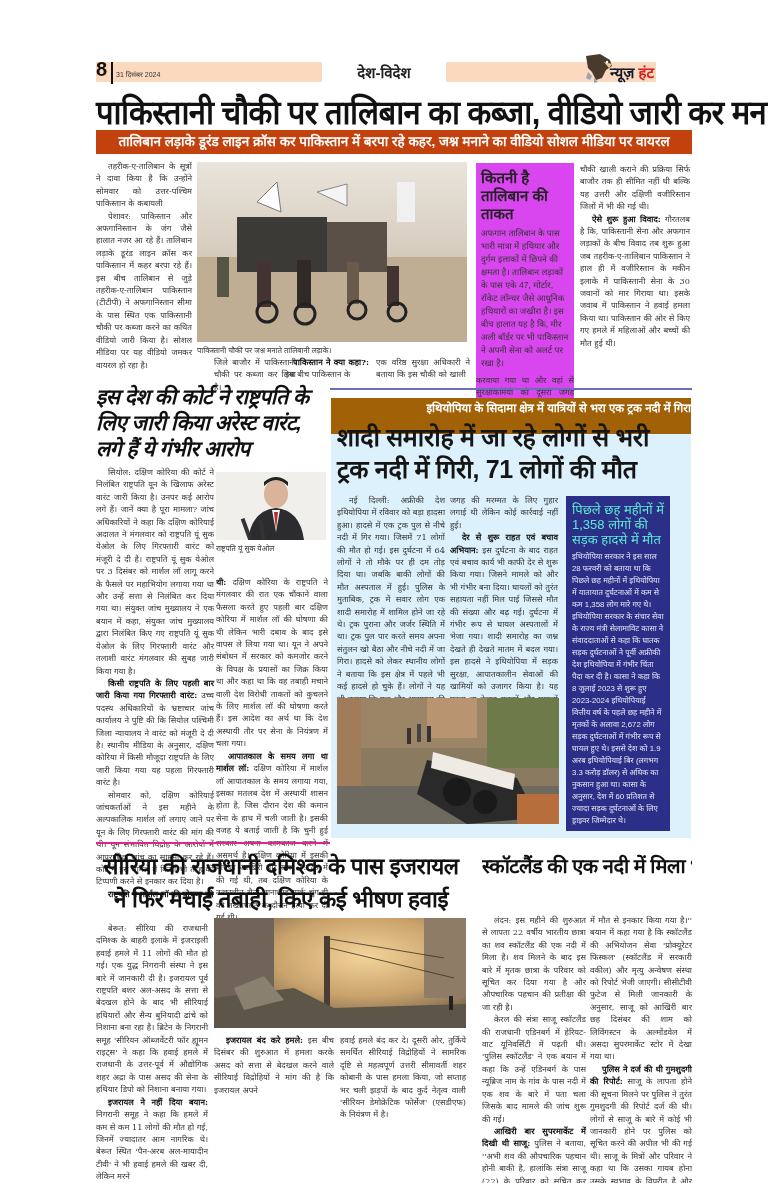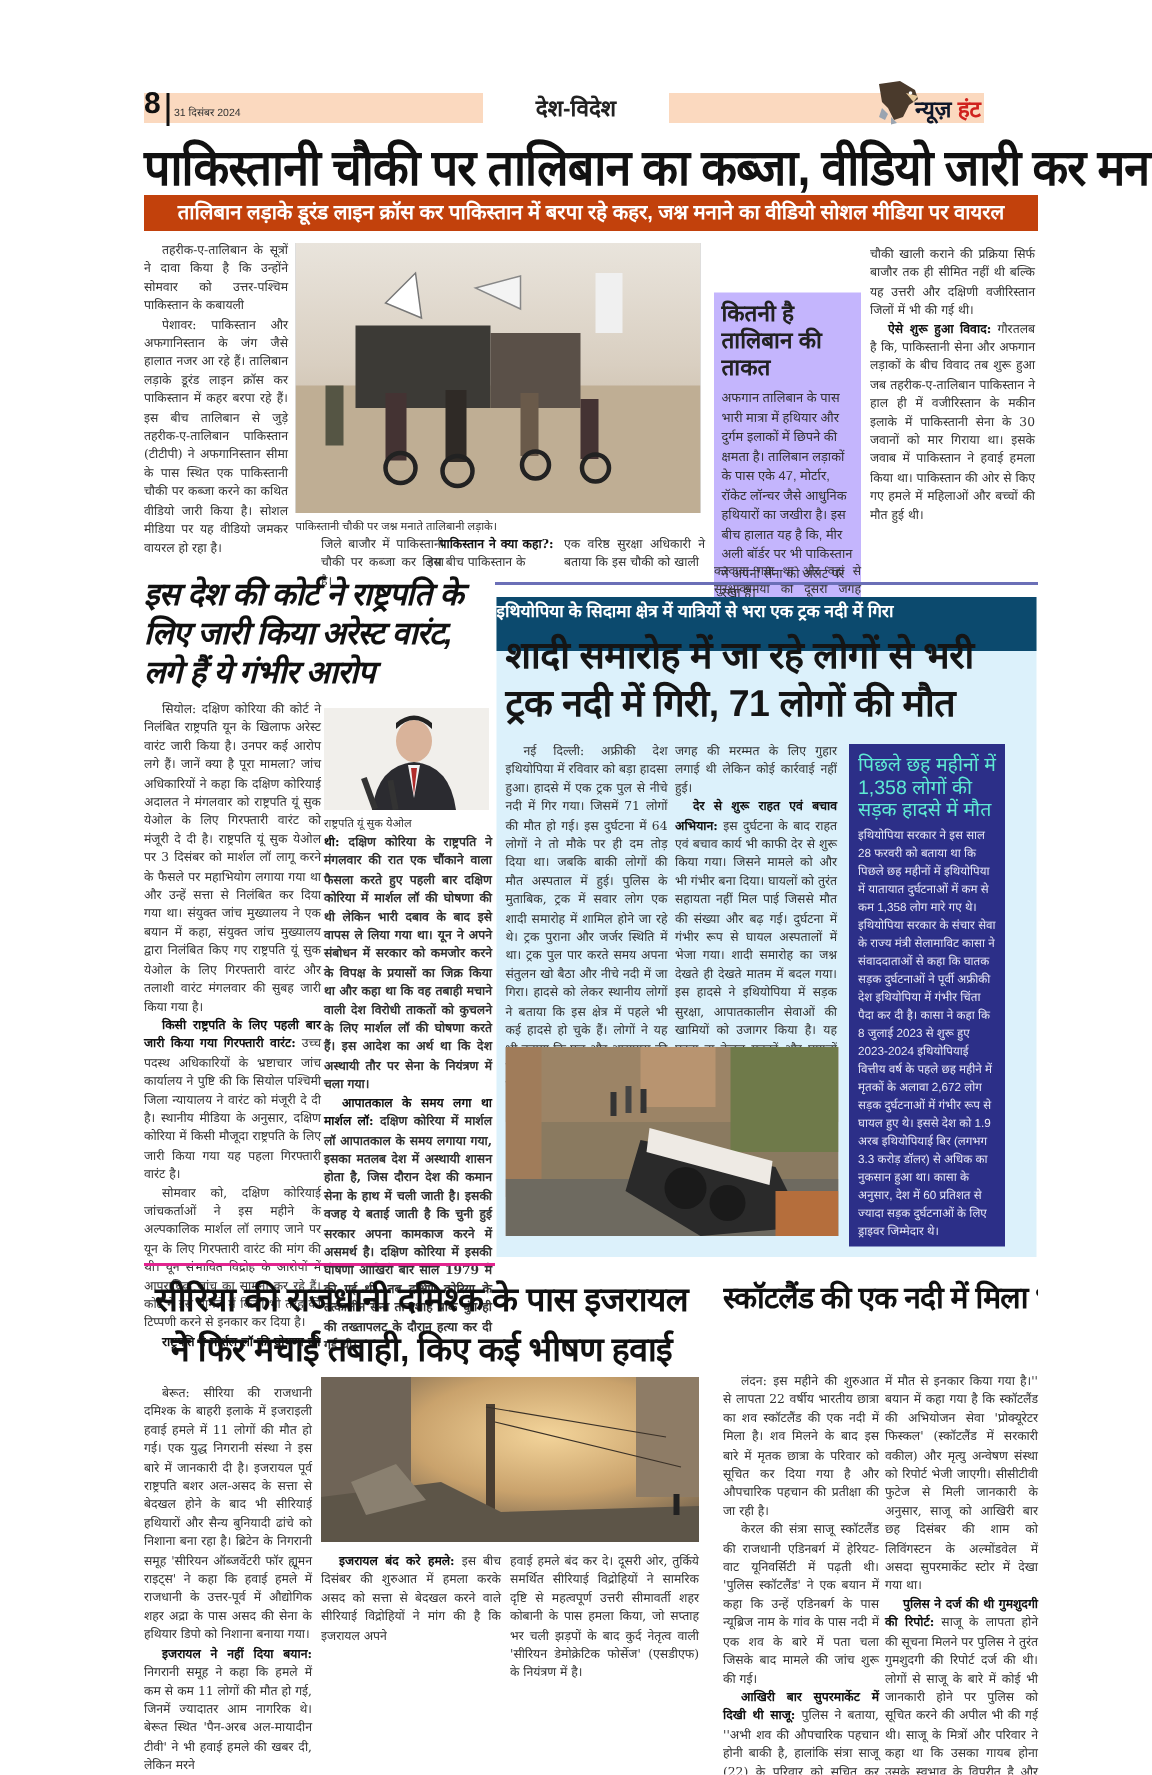--- a/index.html
+++ b/index.html
@@ -21,31 +21,31 @@
   .main-title { left: 96px; top: 88px; width: 596px; font: bold 31px "Liberation Sans", sans-serif; letter-spacing: -0.6px; color: #111; white-space: nowrap; transform: scaleY(1.08); transform-origin: left top; }
   .blue-bar { left: 96px; top: 130px; width: 596px; height: 24px; background: #c2410c; color: #fff; font: bold 13.5px "Liberation Sans", sans-serif; line-height: 24px; text-align: center; white-space: nowrap; overflow: hidden; }
 
   .col-text { font-size: 8.2px; line-height: 12.4px; color: #333; text-align: justify; }
   .col-text p { text-indent: 12px; }
   .col-text b { color: #111; }
 
   .photo { background: #bbb; overflow: hidden; }
   .caption { font: 7.5px "Liberation Sans", sans-serif; color: #333; }
 
-  .sidebar-orange { left: 476px; top: 163px; width: 98px; height: 268px; background: #c4b5fd; padding: 6px 5px; margin-top: 32px; }
+  .sidebar-orange { left: 476px; top: 163px; width: 98px; height: 268px; background: #d946ef; padding: 6px 5px; }
   .sidebar-orange h3 { font: bold 15px "Liberation Sans", sans-serif; line-height: 18px; color: #222; margin-bottom: 4px; }
   .sidebar-orange .body { font: 8.6px "Liberation Sans", sans-serif; line-height: 13px; color: #333; }
 
   .divider { height: 1.5px; background: #6b6fb7; }
   .pink-line { height: 2px; background: #e2248f; }
 
   .h2 { font: bold 21px "Liberation Sans", sans-serif; line-height: 26px; color: #111; letter-spacing: -0.5px; }
 
   .eth-wrap { left: 331px; top: 398px; width: 360px; height: 440px; background: #dcf1fb; }
-  .eth-kicker { left: 331px; top: 398px; width: 360px; height: 36px; background: #0c4a6e; color: #fff; font: bold 11.5px "Liberation Sans", sans-serif; line-height: 20px; text-align: left; white-space: nowrap; }
+  .eth-kicker { left: 331px; top: 398px; width: 360px; height: 36px; background: #a16207; color: #fff; font: bold 11.5px "Liberation Sans", sans-serif; line-height: 20px; text-align: right; white-space: nowrap; }
   .eth-title { left: 337px; top: 421px; width: 350px; font: bold 25px "Liberation Sans", sans-serif; line-height: 32px; color: #151515; letter-spacing: -0.3px; }
   .navy-box { left: 566px; top: 496px; width: 104px; height: 335px; background: #2c2f88; padding: 6px 6px; color: #fff; }
   .navy-box h4 { font: 13px "Liberation Sans", sans-serif; line-height: 15px; color: #5eead4; margin-bottom: 4px; }
   .navy-box .body { font: 7.8px "Liberation Sans", sans-serif; line-height: 12px; color: #e8e8f6; }
 
   .syria-title { left: 96px; top: 850px; width: 370px; font: bold 22.5px "Liberation Sans", sans-serif; line-height: 33px; text-align: center; color: #111; letter-spacing: -0.4px; }
   .scot-title { left: 482px; top: 850px; width: 210px; font: bold 20px "Liberation Sans", sans-serif; line-height: 33px; color: #111; letter-spacing: -0.5px; white-space: nowrap; overflow: hidden; }
 
   svg { display: block; }
 </style>
@@ -147,21 +147,21 @@
     <path d="M48 14 Q60 2 72 14 L72 10 Q60 0 48 10 Z" fill="#222"></path>
     <path d="M32 68 Q36 38 60 36 Q84 38 88 68 Z" fill="#2b2b30"></path>
     <path d="M56 38 L60 60 L64 38 Z" fill="#f4f4f4"></path>
     <path d="M58 40 L60 58 L62 40 Z" fill="#b02b2b"></path>
     <rect x="28" y="46" width="4" height="22" fill="#333" transform="rotate(-20 30 56)"></rect>
     <rect x="44" y="48" width="4" height="20" fill="#333" transform="rotate(-10 46 58)"></rect>
   </svg>
 </div>
 <div class="abs caption" style="left:216px; top:543px; width:110px;">राष्ट्रपति यूं सुक येओल</div>
 
-<div class="abs col-text" style="left:216px; top:555px; width:112px;font-weight:bold;">
+<div class="abs col-text" style="left:216px; top:576px; width:112px;">
   <p style="text-indent:0"><b>थी:</b> <span>दक्षिण कोरिया के राष्ट्रपति ने मंगलवार की रात एक चौंकाने वाला फैसला करते हुए पहली बार दक्षिण कोरिया में मार्शल लॉ की घोषणा की थी लेकिन भारी दबाव के बाद इसे वापस ले लिया गया था। यून ने अपने संबोधन में सरकार को कमजोर करने के विपक्ष के प्रयासों का जिक्र किया था और कहा था कि वह तबाही मचाने वाली देश विरोधी ताकतों को कुचलने के लिए मार्शल लॉ की घोषणा करते हैं। इस आदेश का अर्थ था कि देश अस्थायी तौर पर सेना के नियंत्रण में चला गया।</span></p>
   <p><b>आपातकाल के समय लगा था मार्शल लॉ:</b> <span>दक्षिण कोरिया में मार्शल लॉ आपातकाल के समय लगाया गया, इसका मतलब देश में अस्थायी शासन होता है, जिस दौरान देश की कमान सेना के हाथ में चली जाती है। इसकी वजह ये बताई जाती है कि चुनी हुई सरकार अपना कामकाज करने में असमर्थ है। दक्षिण कोरिया में इसकी घोषणा आखिरी बार साल 1979 में की गई थी, तब दक्षिण कोरिया के तत्कालीन सैन्य तानाशाह पार्क चुंग-ही की तख्तापलट के दौरान हत्या कर दी गई थी।</span></p>
 </div>
 
 <div class="abs eth-wrap"></div>
 <div class="abs eth-kicker">इथियोपिया के सिदामा क्षेत्र में यात्रियों से भरा एक ट्रक नदी में गिरा</div>
 <div class="abs eth-title">शादी समारोह में जा रहे लोगों से भरी ट्रक नदी में गिरी, 71 लोगों की मौत</div>
 
 <div class="abs col-text" style="left:337px; top:494px; width:108px;">
   <p>नई दिल्ली: अफ्रीकी देश इथियोपिया में रविवार को बड़ा हादसा हुआ। हादसे में एक ट्रक पुल से नीचे नदी में गिर गया। जिसमें 71 लोगों की मौत हो गई। इस दुर्घटना में 64 लोगों ने तो मौके पर ही दम तोड़ दिया था। जबकि बाकी लोगों की मौत अस्पताल में हुई। पुलिस के मुताबिक, ट्रक में सवार लोग एक शादी समारोह में शामिल होने जा रहे थे। ट्रक पुराना और जर्जर स्थिति में था। ट्रक पुल पार करते समय अपना संतुलन खो बैठा और नीचे नदी में जा गिरा। हादसे को लेकर स्थानीय लोगों ने बताया कि इस क्षेत्र में पहले भी कई हादसे हो चुके हैं। लोगों ने यह भी बताया कि पुल और आसपास की सड़कों की स्थिति बेहद ही खराब है। उन्होंने पहले भी प्रशासन से इस</p>

